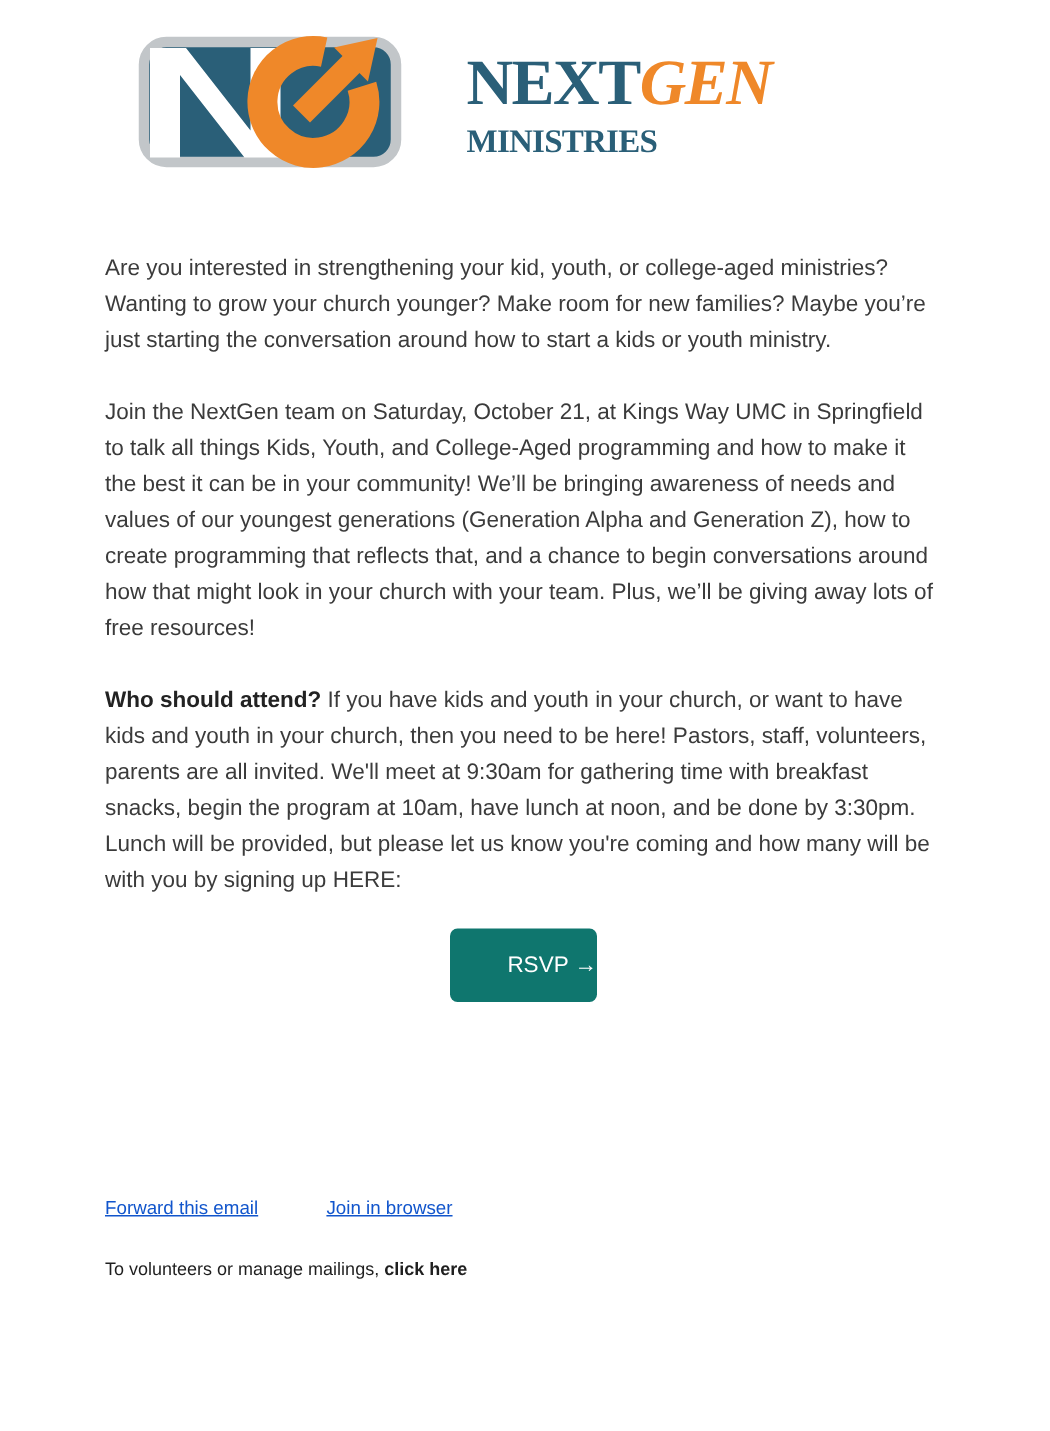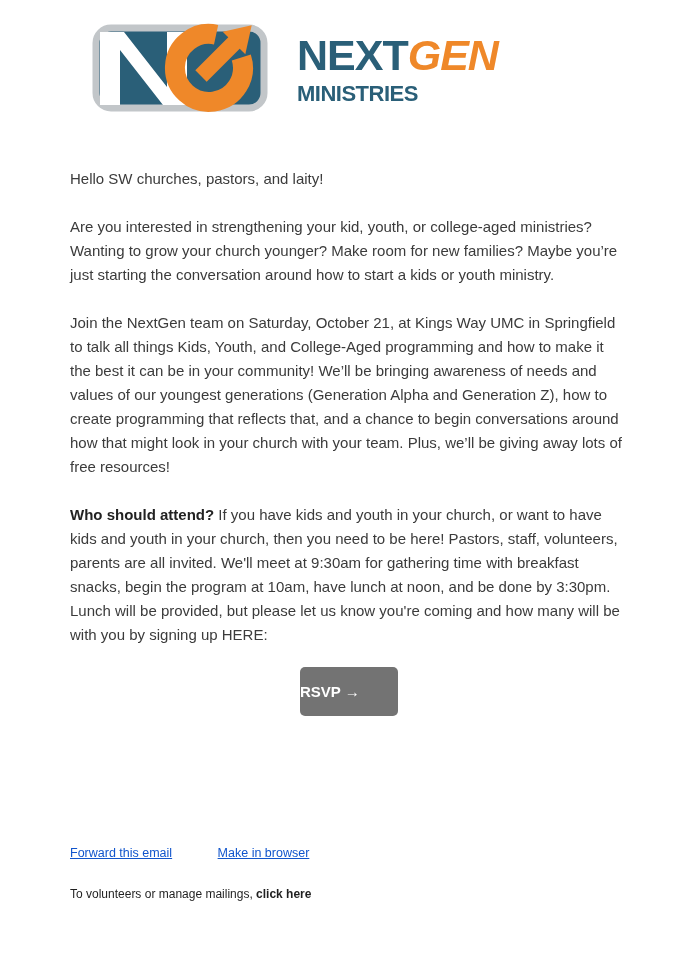--- a/index.html
+++ b/index.html
@@ -13,24 +13,25 @@
   }
 
   
   .logo-row {
     padding: 17px 0 0 91px;
     display: flex;
     align-items: center;
   }
   .logo-mark { display: block; flex: 0 0 auto; }
   .wordmark {
-    margin-left: 20px;
+    margin-left: 34px;
     display: flex;
     flex-direction: column;
     justify-content: center;
+    font-family: Liberation Serif, serif;
   }
   .wm-line1 {
     font-size: 43px;
     font-weight: bold;
     line-height: 1;
     letter-spacing: -1px;
     white-space: nowrap;
   }
   .wm-next { color: #2A5F78; }
   .wm-gen  { color: #EF8829; font-style: italic; }
@@ -59,28 +60,27 @@
   .content p.who { margin-bottom: 0; }
   .who strong { color: #222222; }
 
   
   .btn-row { text-align: center; margin-top: 20px; width: 628px; padding-left: 70px; }
   .rsvp {
     display: inline-block;
     width: 98px;
     height: 49px;
     line-height: 49px;
-    background: #737373;
+    background: #0f766e;
     color: #ffffff;
     font-size: 15px;
-    text-align: left;
+    text-align: right;
     text-decoration: none;
     border-radius: 5px;
     cursor: pointer;
-    font-weight: bold;
   }
 
   
   .footer-links {
     margin: 130px 0 0 70px;
     font-size: 12.5px;
   }
   .footer-links a {
     color: #1155CC;
     text-decoration: underline;
@@ -111,33 +111,32 @@
   </svg>
   <div class="wordmark">
     <div class="wm-line1">
       <span class="wm-next">NEXT</span><span class="wm-gen">GEN</span>
     </div>
     <div class="wm-line2">MINISTRIES</div>
   </div>
 </header>
 
 <main class="content">
-  <p>Hello SW churches, pastors, and laity!</p>
   <p>Are you interested in strengthening your kid, youth, or college-aged ministries? Wanting to grow your church younger? Make room for new families? Maybe you’re just starting the conversation around how to start a kids or youth ministry.</p>
   <p>Join the NextGen team on Saturday, October 21, at Kings Way UMC in Springfield to talk all things Kids, Youth, and College-Aged programming and how to make it the best it can be in your community! We’ll be bringing awareness of needs and values of our youngest generations (Generation Alpha and Generation Z), how to create programming that reflects that, and a chance to begin conversations around how that might look in your church with your team. Plus, we’ll be giving away lots of free resources!</p>
   <p class="who">
     <strong>Who should attend?</strong><span> If you have kids and youth in your church, or want to have kids and youth in your church, then you need to be here! Pastors, staff, volunteers, parents are all invited. We'll meet at 9:30am for gathering time with breakfast snacks, begin the program at 10am, have lunch at noon, and be done by 3:30pm. Lunch will be provided, but please let us know you're coming and how many will be with you by signing up HERE:</span>
   </p>
 </main>
 
 <div class="btn-row">
   <a class="rsvp">RSVP →</a>
 </div>
 
 <footer>
   <div class="footer-links">
     <a>Forward this email</a>
-    <a>Make in browser</a>
+    <a>Join in browser</a>
   </div>
   <p class="unsub">
     <span>To volunteers or manage mailings, </span><span class="unsub-link">click here</span>
   </p>
 </footer>
 
 </body></html>

